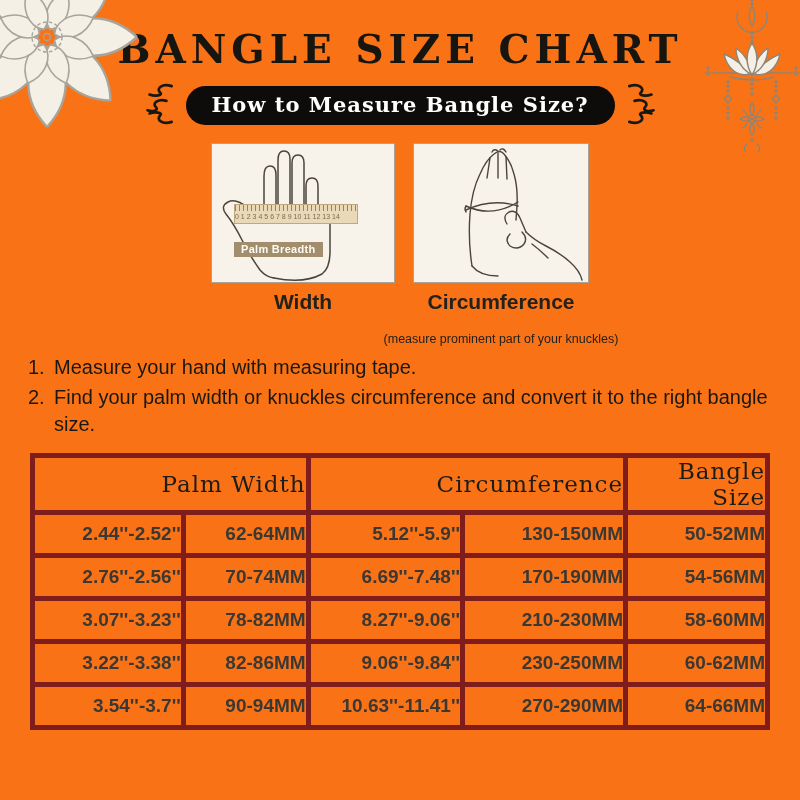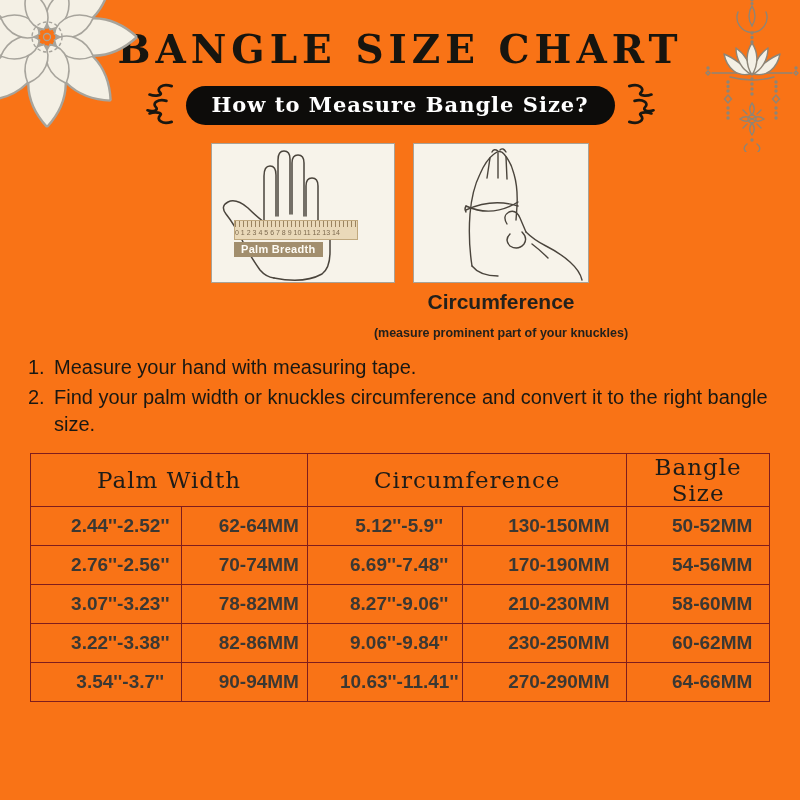--- a/index.html
+++ b/index.html
@@ -24,35 +24,35 @@
 
   
   .figures{display:flex;justify-content:center;align-items:flex-start;gap:18px;margin-top:18px;}
   .figure-col{position:relative;text-align:center;}
   .figure-box{position:relative;background:#f7f3ea;border:1px solid #a9a296;overflow:hidden;}
   .figure-box.left{width:182px;height:138px;}
   .figure-box.right{width:174px;height:138px;}
   .figure-box svg{position:absolute;left:0;top:0;}
   .palm-label{position:absolute;left:22px;top:58px;background:#a28e6d;color:#fdfbf4;
               font-size:11px;font-weight:bold;padding:1px 7px 2px;letter-spacing:.3px;margin-top:40px;}
-  .ruler{position:absolute;left:22px;top:76px;width:122px;height:18px;background:#ead9b9;border:1px solid #c0a87e;}
+  .ruler{position:absolute;left:22px;top:60px;width:122px;height:18px;background:#ead9b9;border:1px solid #c0a87e;}
   .ruler-ticks{height:6px;background:repeating-linear-gradient(90deg,#9a835f 0,#9a835f 1px,transparent 1px,transparent 4px);}
   .ruler-nums{white-space:nowrap;font-size:9px;color:#7d6a4f;transform:scale(0.78,0.9);transform-origin:0 0;letter-spacing:0;margin-top:1px;}
   .caption{margin-top:7px;font-size:21px;font-weight:bold;color:#23211c;}
   .subcaption{white-space:nowrap;position:absolute;left:50%;transform:translateX(-50%);
-              font-size:12.5px;font-weight:bold;color:#23211c;margin-top:12px;}
+              font-size:12.5px;font-weight:normal;color:#23211c;margin-top:18px;}
 
   
   .instructions{margin:40px 24px 0 28px;color:#191813;}
   .step{display:flex;font-size:20px;line-height:1.32;margin-bottom:4px;}
   .step .num{flex:0 0 26px;}
 
   
   table.size{width:740px;margin:16px auto 0;border-collapse:collapse;table-layout:fixed;}
-  table.size th,table.size td{border:1px solid #7f1d1d;text-align:center;padding:0;}
+  table.size th,table.size td{border:5px solid #7f1d1d;text-align:right;padding:0;}
   table.size th{height:45px;font-family:"DejaVu Serif","Liberation Serif",serif;
                 font-size:23px;font-weight:normal;color:#1e1c18;letter-spacing:1px;}
   table.size td{height:38px;font-size:19px;font-weight:bold;color:#3b3833;letter-spacing:0;padding-left:28px;}
 </style>
 </head>
 <body>
 
 <div class="page">
 
   <svg class="mandala" viewBox="0 0 200 200">
@@ -175,20 +175,21 @@
             <path d="M52,78 Q44,72 36,64 Q24,54 16,58 Q8,62 14,70 Q22,80 30,96 Q38,112 48,126 Q54,133 62,134"></path>
             <path d="M62,134 Q92,140 110,130 Q118,124 118,108 L118,80 Q118,76 106,78"></path>
           </g>
         </svg>
         <div class="ruler">
           <div class="ruler-ticks"></div>
           <div class="ruler-nums">0 1 2 3 4 5 6 7 8 9 10 11 12 13 14</div>
         </div>
         <div class="palm-label">Palm Breadth</div>
       </div>
+      <div class="caption">Width</div>
     </div>
 
     <div class="figure-col">
       <div class="figure-box right">
         <svg width="174" height="138" viewBox="0 0 174 138">
           <g fill="none" stroke="#4a443c" stroke-width="1.4" stroke-linecap="round">
             <path d="M58,122 Q54,96 56,70 Q58,46 66,30 Q72,16 80,10 Q86,5 90,10 Q97,18 100,30 Q104,44 103,62 L102,76"></path>
             <path d="M76,14 L73,34"></path>
               <path d="M84,9 L84,34"></path>
               <path d="M92,13 L93,35"></path>

